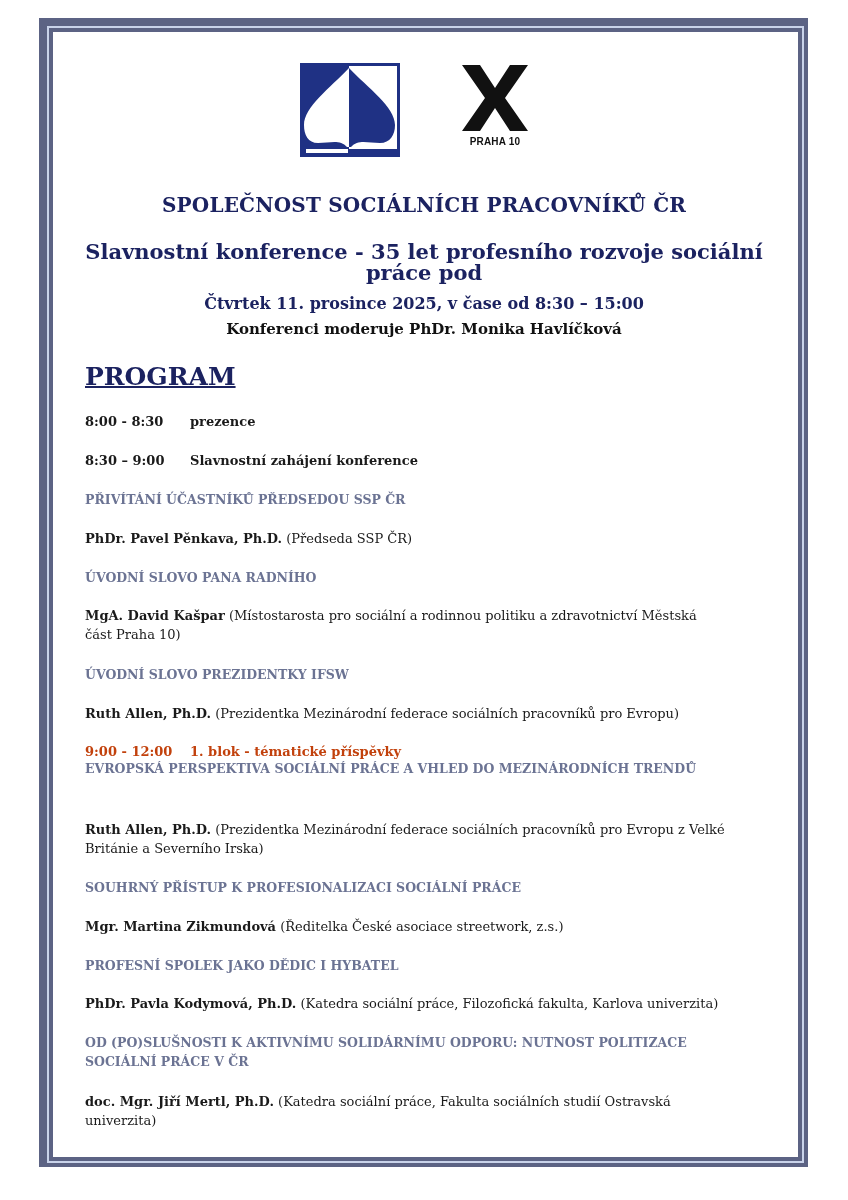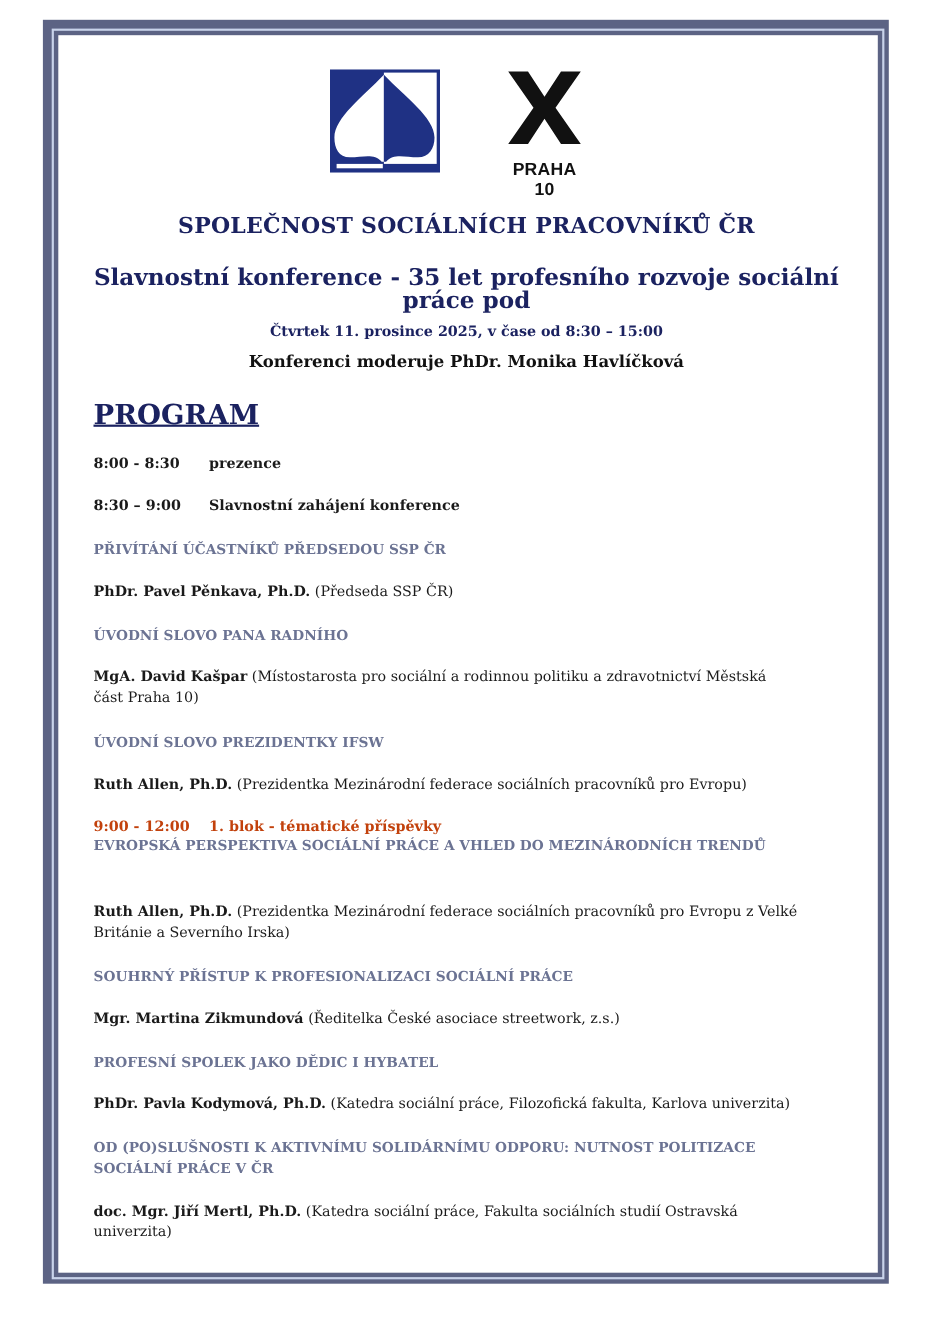--- a/index.html
+++ b/index.html
@@ -9,26 +9,26 @@
                  background: #5c6384; }
   .frame-light { position: absolute; left: 8px; top: 8px; right: 4px; bottom: 4px; background: #c9d3ea; }
   .frame-inner { position: absolute; left: 10px; top: 10px; right: 6px; bottom: 6px; background: #5c6384; }
   .frame-white { position: absolute; left: 14px; top: 14px; right: 10px; bottom: 10px; background: #ffffff; }
 
   .logos { position: absolute; top: 63px; left: 300px; width: 240px; height: 95px; }
   .ssp-logo { position: absolute; left: 0; top: 0; width: 100px; height: 94px; }
   .praha-logo { position: absolute; left: 160px; top: 0; width: 70px; height: 94px; text-align: center; }
   .praha-x { position: absolute; left: 0; top: 0; width: 70px; height: 70px; }
   .praha-label { position: absolute; left: 0; top: 73px; width: 70px; font-family: "Liberation Sans", sans-serif;
-                 font-weight: bold; font-size: 16px; color: #111; letter-spacing: 0.2px; margin-top: 10px; }
+                 font-weight: bold; font-size: 10px; color: #111; letter-spacing: 0.2px; }
 
   .center { position: absolute; left: 60px; width: 728px; text-align: center; }
   .org-title { top: 193px; font-size: 20px; font-weight: bold; color: #1b2260; letter-spacing: 0.2px; }
   .subtitle { top: 241px; font-size: 21px; font-weight: bold; color: #1b2260; line-height: 21px; }
-  .date { top: 294px; font-size: 13px; font-weight: bold; color: #1b2260; }
+  .date { top: 294px; font-size: 16px; font-weight: bold; color: #1b2260; }
   .moderator { top: 320px; font-size: 15px; font-weight: bold; color: #111; }
 
   .program-title { position: absolute; left: 85px; top: 362px; font-size: 25px; font-weight: bold;
                    color: #1b2260; text-decoration: underline; text-decoration-thickness: 2px; }
 
   .content { position: absolute; left: 85px; width: 640px; font-size: 13px; line-height: 19px; color: #1a1a1a; }
   .row { position: absolute; left: 0; width: 640px; }
   .time { display: inline-block; width: 105px; font-weight: bold; }
   .time-label { font-weight: bold; }
   .row.blue { color: #c2410c; }

